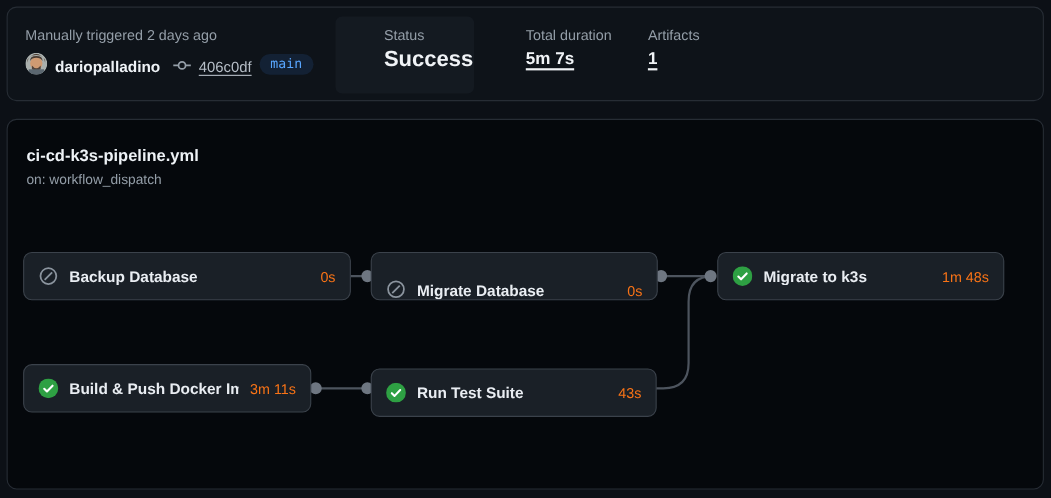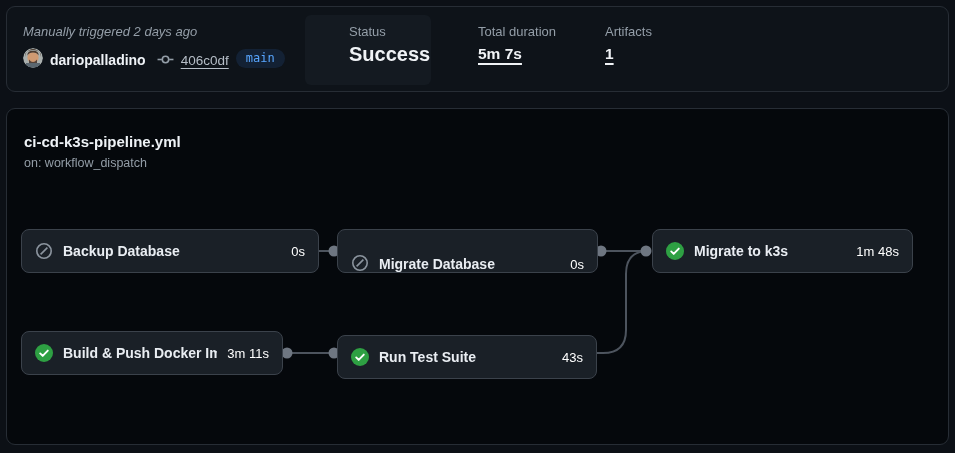--- a/index.html
+++ b/index.html
@@ -1,46 +1,46 @@
 <!DOCTYPE html>
 <html><head>
 <meta charset="utf-8">
 <style>
   html,body{margin:0;padding:0;background:#0c1016;width:955px;height:453px;overflow:hidden;
     font-family:"Liberation Sans","DejaVu Sans",sans-serif;-webkit-font-smoothing:antialiased;}
   .card{position:absolute;left:6px;right:6px;border:1px solid #272d35;border-radius:9px;box-sizing:border-box;}
   
   #header-card{top:6px;height:86px;background:#0e1319;}
   .hdr-left{position:absolute;left:16px;top:17px;}
-  .triggered{font-size:13px;color:#949ea8;font-style:italic;}
+  .triggered{font-size:13px;color:#949ea8;}
   .actor-row{display:flex;align-items:flex-end;margin-top:9px;gap:7px;}
   .avatar{width:20px;height:20px;border-radius:50%;overflow:hidden;flex:0 0 auto;display:block;}
   .actor-name{font-size:14px;font-weight:bold;color:#eef2f6;}
   .commit-icon{margin-left:4px;display:flex;align-items:center;}
   .sha{font-size:13.5px;color:#b6bec7;text-decoration:underline;text-underline-offset:3px;}
   .branch-badge{font-family:"DejaVu Sans Mono","Liberation Mono",monospace;font-size:12px;color:#58a6ff;
     background:rgba(56,139,253,0.12);border-radius:13px;padding:3px 10px 4px;line-height:1;}
   .status-panel{position:absolute;left:298px;top:8px;width:126px;height:70px;background:#141a21;border-radius:6px;}
   .hdr-col{position:absolute;top:17px;margin-left:30px;}
   .hdr-col .lbl{font-size:13px;color:#949ea8;}
   .hdr-col .val{margin-top:6px;font-weight:bold;color:#f0f3f6;}
   #col-status{left:312px;}
   #col-status .val{font-size:20px;margin-top:4px;}
   #col-duration{left:441px;}
-  #col-artifacts{left:568px;}
+  #col-artifacts{left:552px;}
   .val-link{font-size:15.5px;text-decoration:underline;text-underline-offset:4px;text-decoration-thickness:1.5px;}
   
   #main-card{top:108px;height:337px;background:#05080c;}
   .wf-title{position:absolute;left:17px;top:24px;font-size:15px;font-weight:bold;color:#eef2f6;}
   .wf-sub{position:absolute;left:17px;top:47px;font-size:12.5px;color:#949ea8;}
   #graph-svg{position:absolute;left:0;top:0;}
   .job-node{position:absolute;height:44px;box-sizing:border-box;background:#1a2027;border:1px solid #3b424b;
     border-radius:8px;display:flex;align-items:center;padding:0 13px;gap:10px;cursor:pointer;}
   .job-label{font-size:14px;font-weight:bold;color:#e9edf2;white-space:nowrap;overflow:hidden;flex:1 1 auto;}
-  .job-duration{font-size:13px;color:#ffffff;white-space:nowrap;flex:0 0 auto;}
+  .job-duration{font-size:13px;color:#f97316;white-space:nowrap;flex:0 0 auto;}
   .job-icon{width:18px;height:18px;flex:0 0 auto;}
   .job-node .icon-success,.job-node .icon-skipped{display:none;}
   .job-node.success .icon-success{display:block;}
   .job-node.skipped .icon-skipped{display:block;}
   #node-0{left:14px;top:120px;width:298px;}
   #node-1{left:330px;top:120px;width:261px;align-items:flex-end;}
   #node-2{left:645px;top:120px;width:261px;}
   #node-3{left:14px;top:222px;width:262px;}
   #node-4{left:330px;top:226px;width:260px;}
 </style>

